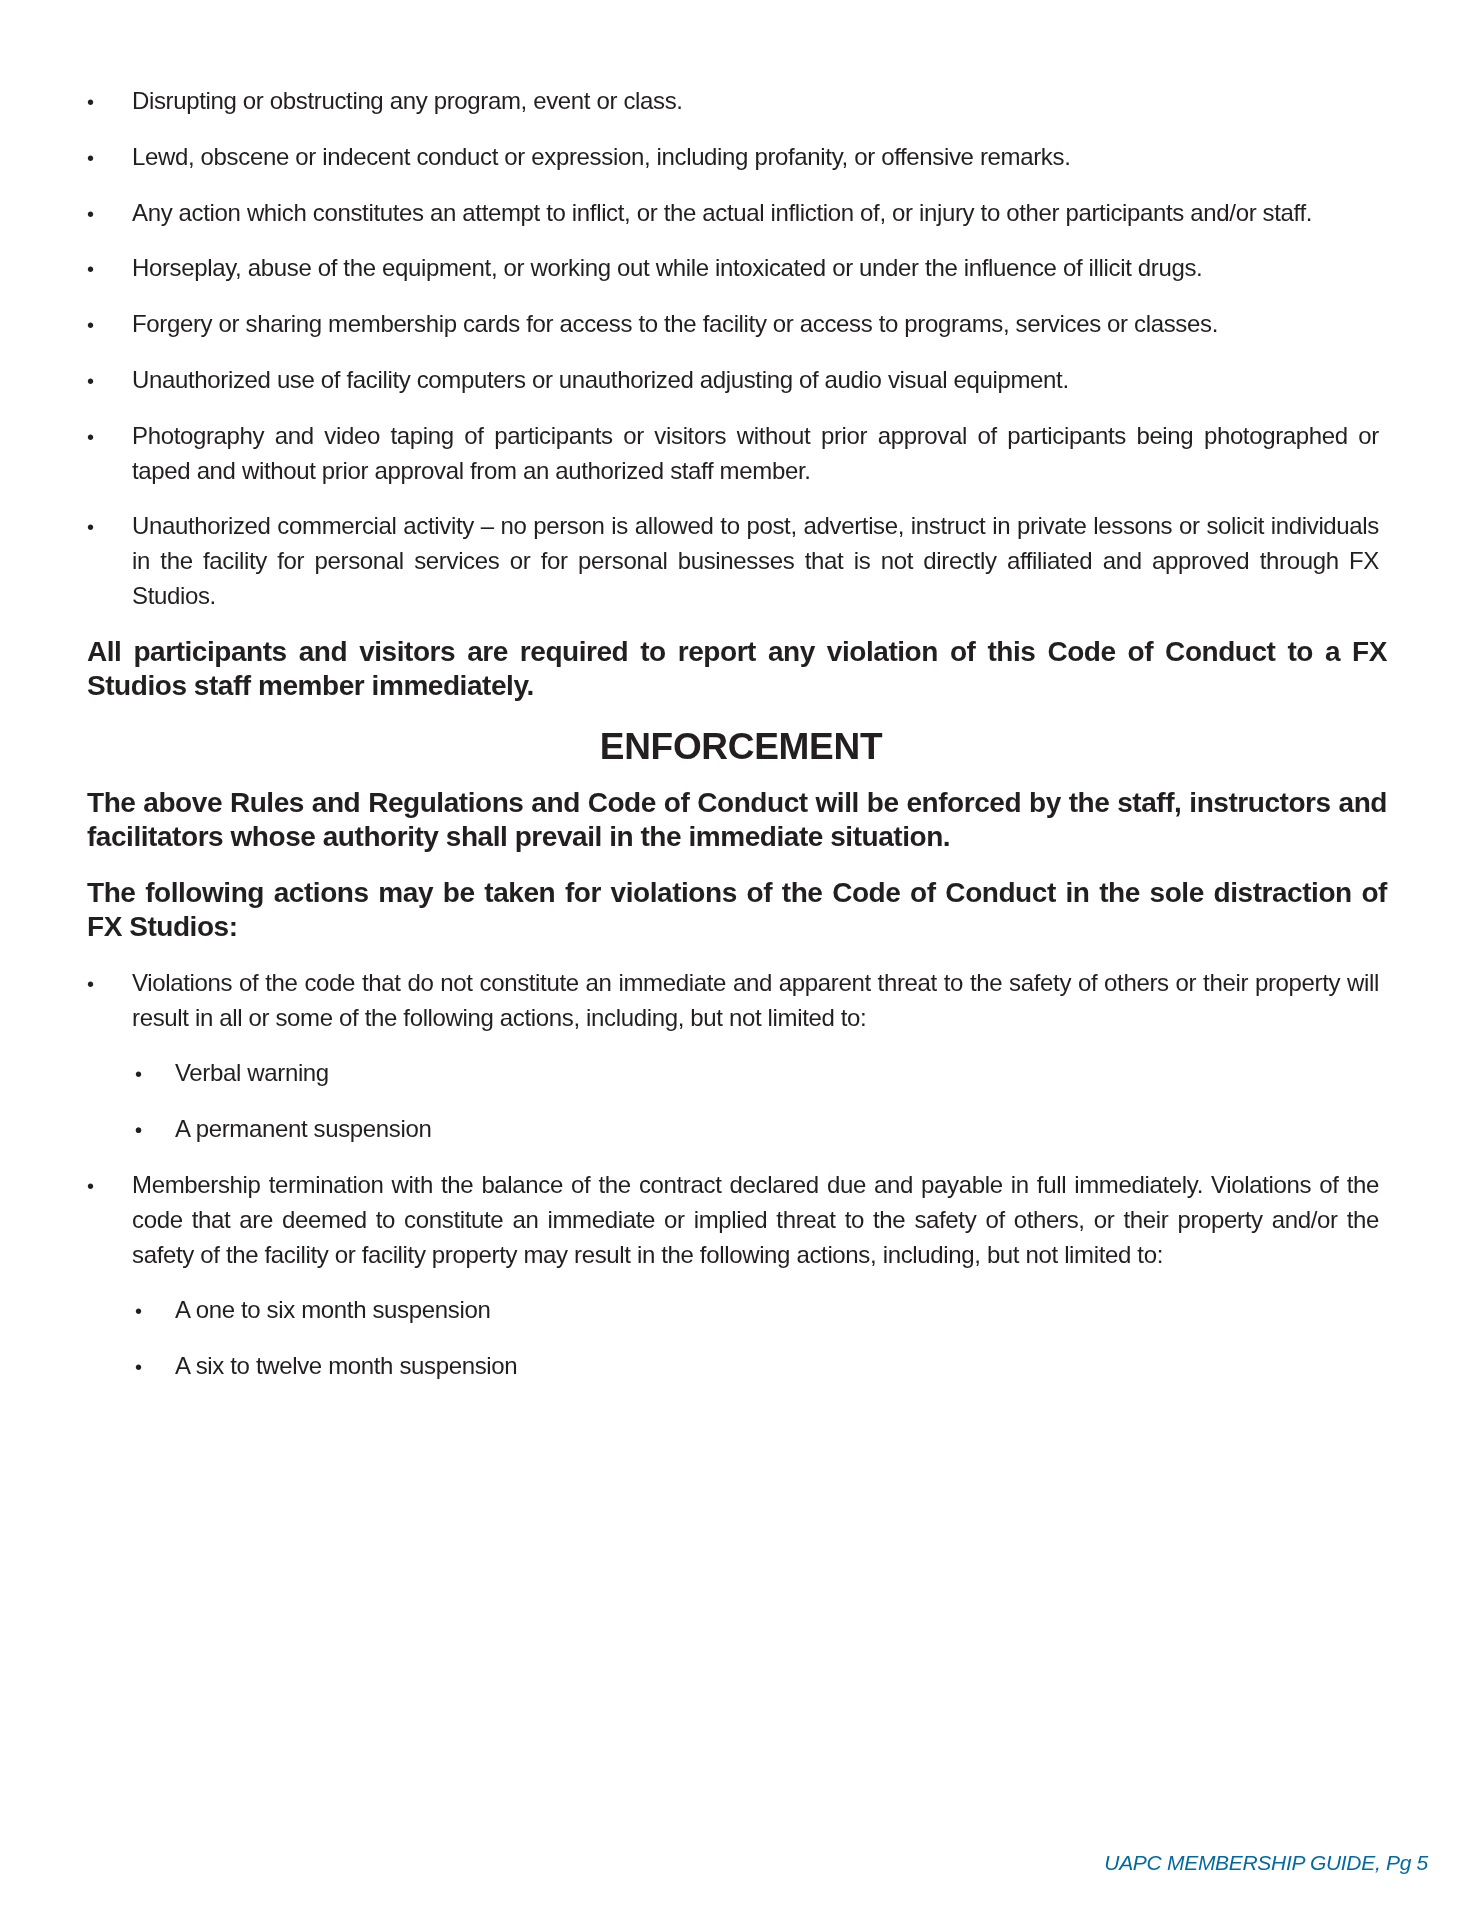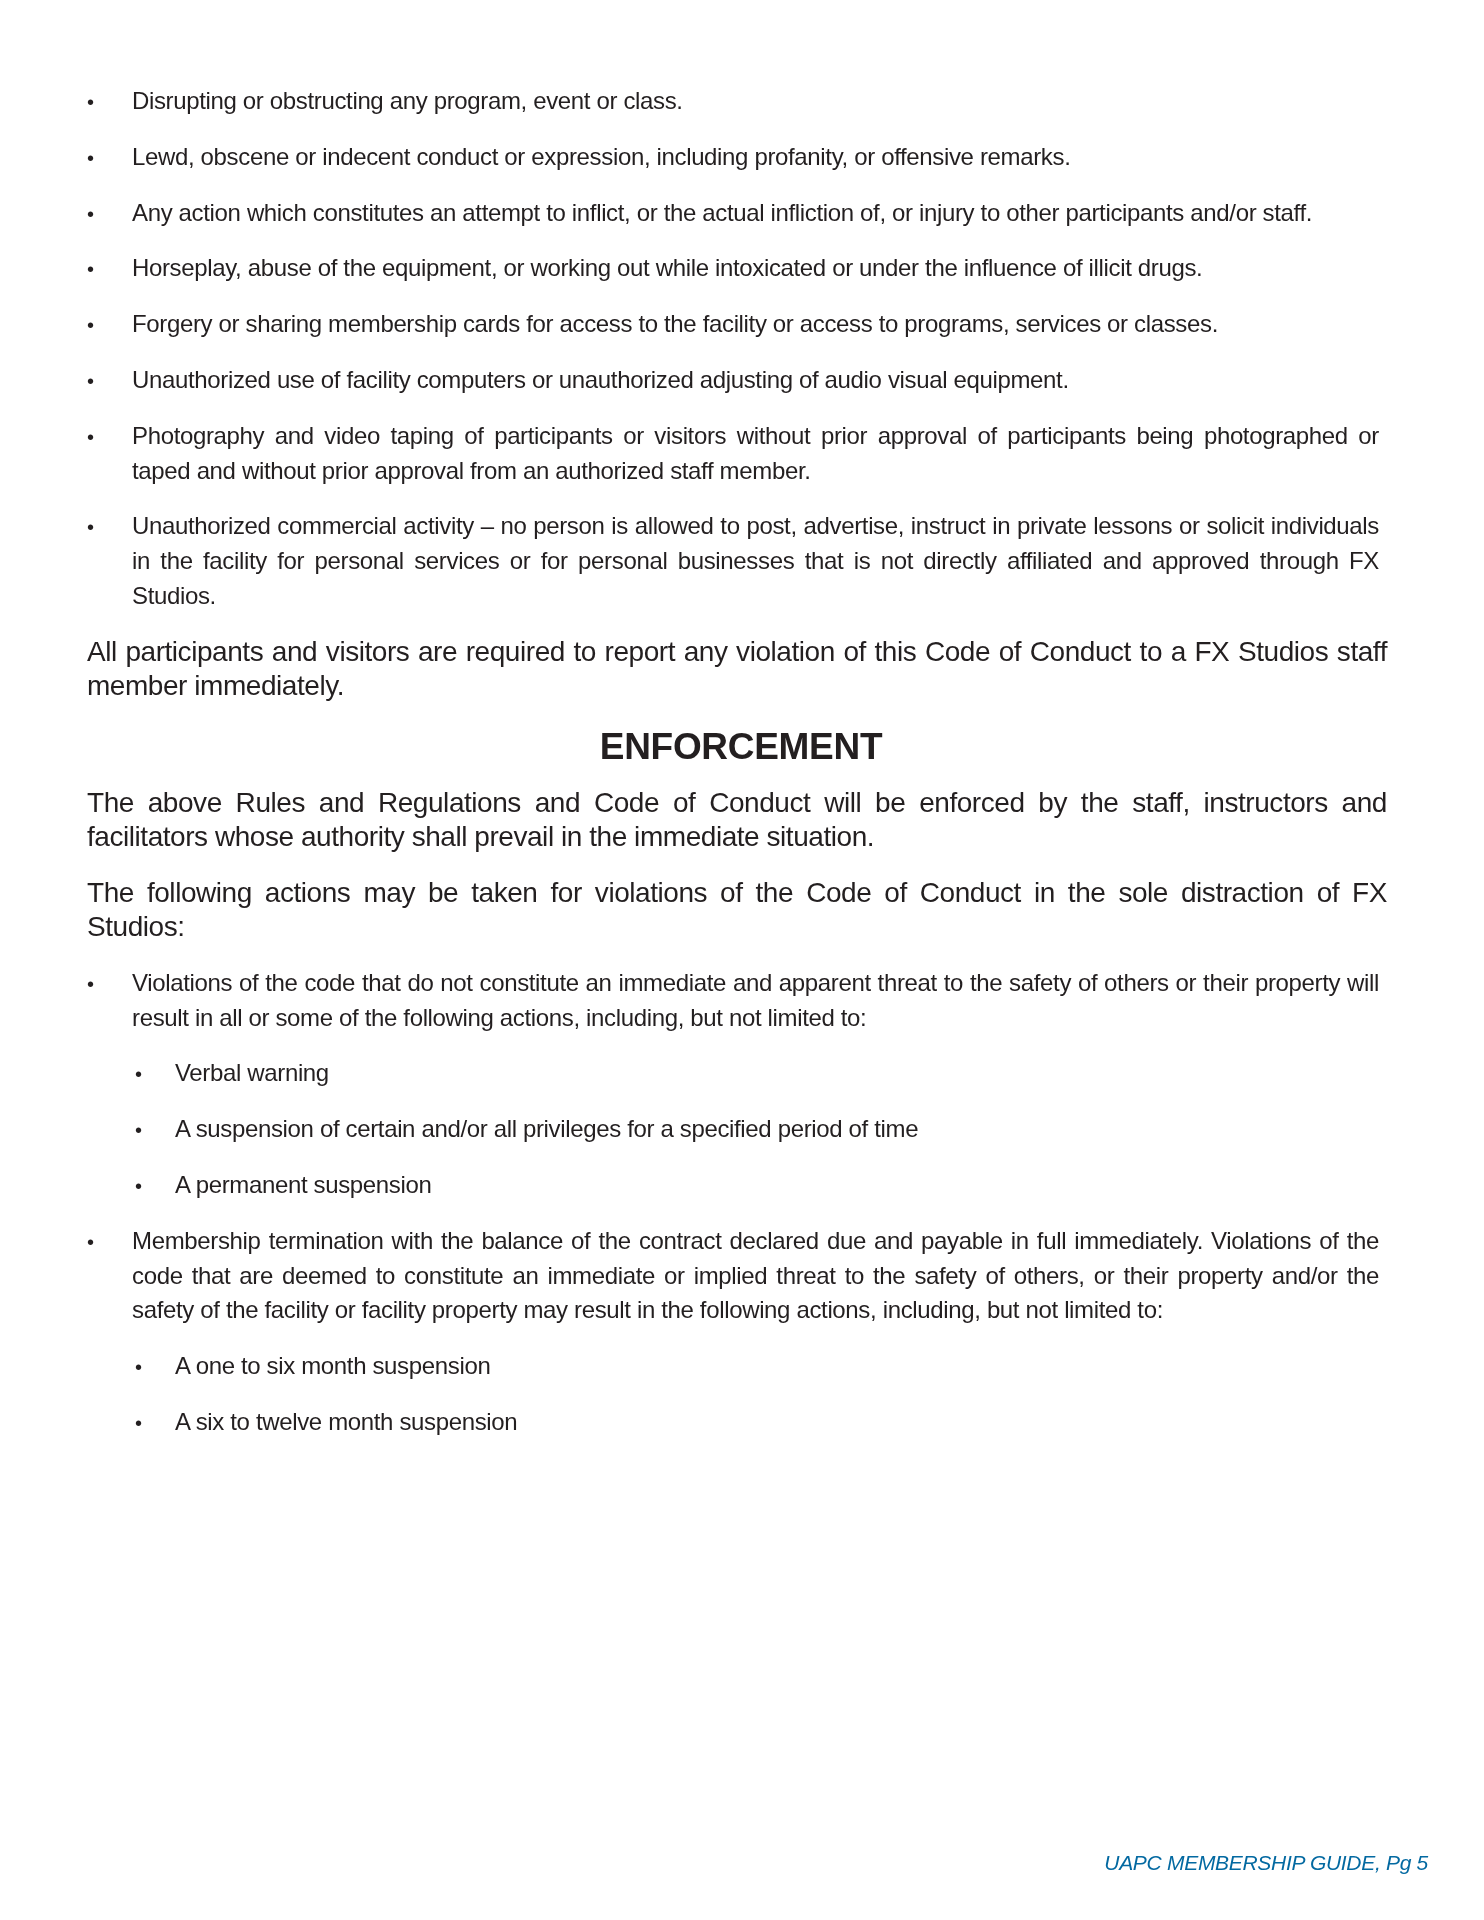--- a/index.html
+++ b/index.html
@@ -5,21 +5,21 @@
   html, body { margin: 0; padding: 0; background: #ffffff; }
   body { width: 1484px; height: 1920px; position: relative; overflow: hidden;
          font-family: "Liberation Sans", sans-serif; color: #231f20; }
   .page { position: absolute; left: 87px; top: 84px; width: 1308px; }
   .item { position: relative; padding-left: 45px; font-size: 24px; line-height: 34.8px;
           text-align: justify; margin: 0 16px 21px 0; letter-spacing: -0.35px; }
   .item .bullet { position: absolute; left: 0; top: 0; width: 20px; }
   .item .bullet::before { content: "\2022"; font-size: 20px; }
   .sub { padding-left: 88px; }
   .sub .bullet { left: 48px; }
-  .bold-para { font-weight: normal; font-size: 28px; line-height: 34.5px; margin: 0 8px 21px 0;
+  .bold-para { font-weight: bold; font-size: 28px; line-height: 34.5px; margin: 0 8px 21px 0;
                text-align: justify; letter-spacing: -0.45px; }
   .heading { font-weight: bold; font-size: 37px; line-height: 44px; text-align: center;
              margin: 12px 0 17px 0; letter-spacing: -0.3px; }
   .footer { position: absolute; right: 56px; top: 1851px; font-size: 21px; font-style: italic;
             color: #0369a1; letter-spacing: -0.3px; }
 </style>
 </head>
 <body>
 
 <div class="page">
@@ -39,21 +39,21 @@
 
   <h2 class="heading">ENFORCEMENT</h2>
 
   <p class="bold-para">The above Rules and Regulations and Code of Conduct will be enforced by the staff, instructors and facilitators whose authority shall prevail in the immediate situation.</p>
 
   <p class="bold-para">The following actions may be taken for violations of the Code of Conduct in the sole distraction of FX Studios:</p>
 
   <div>
     <p class="item"><span class="bullet"></span><span>Violations of the code that do not constitute an immediate and apparent threat to the safety of others or their property will result in all or some of the following actions, including, but not limited to:</span></p>
     <p class="item sub"><span class="bullet"></span><span>Verbal warning</span></p>
-    <p class="item sub"><span class="bullet"></span><span>A suspension of certain and/or all privileges for a specified period of time</span></p>
+    <p class="item sub"><span class="bullet"></span></p>
     <p class="item sub"><span class="bullet"></span><span>A permanent suspension</span></p>
 
     <p class="item"><span class="bullet"></span><span>Membership termination with the balance of the contract declared due and payable in full immediately. Violations of the code that are deemed to constitute an immediate or implied threat to the safety of others, or their property and/or the safety of the facility or facility property may result in the following actions, including, but not limited to:</span></p>
     <p class="item sub"><span class="bullet"></span><span>A one to six month suspension</span></p>
     <p class="item sub"><span class="bullet"></span><span>A six to twelve month suspension</span></p>
   </div>
 
 </div>
 
 <div class="footer">UAPC MEMBERSHIP GUIDE, Pg 5</div>

